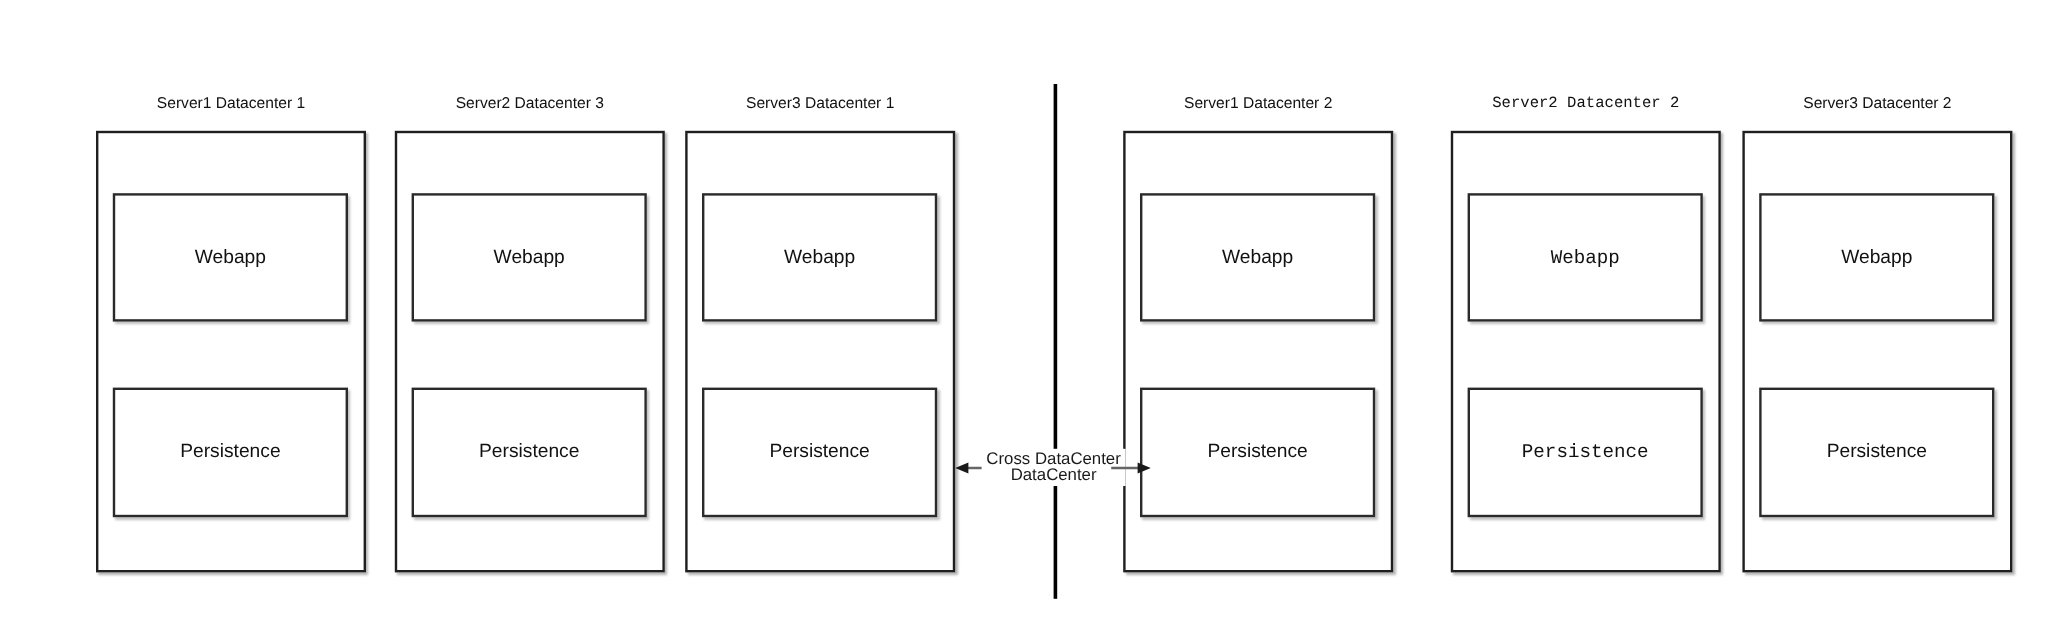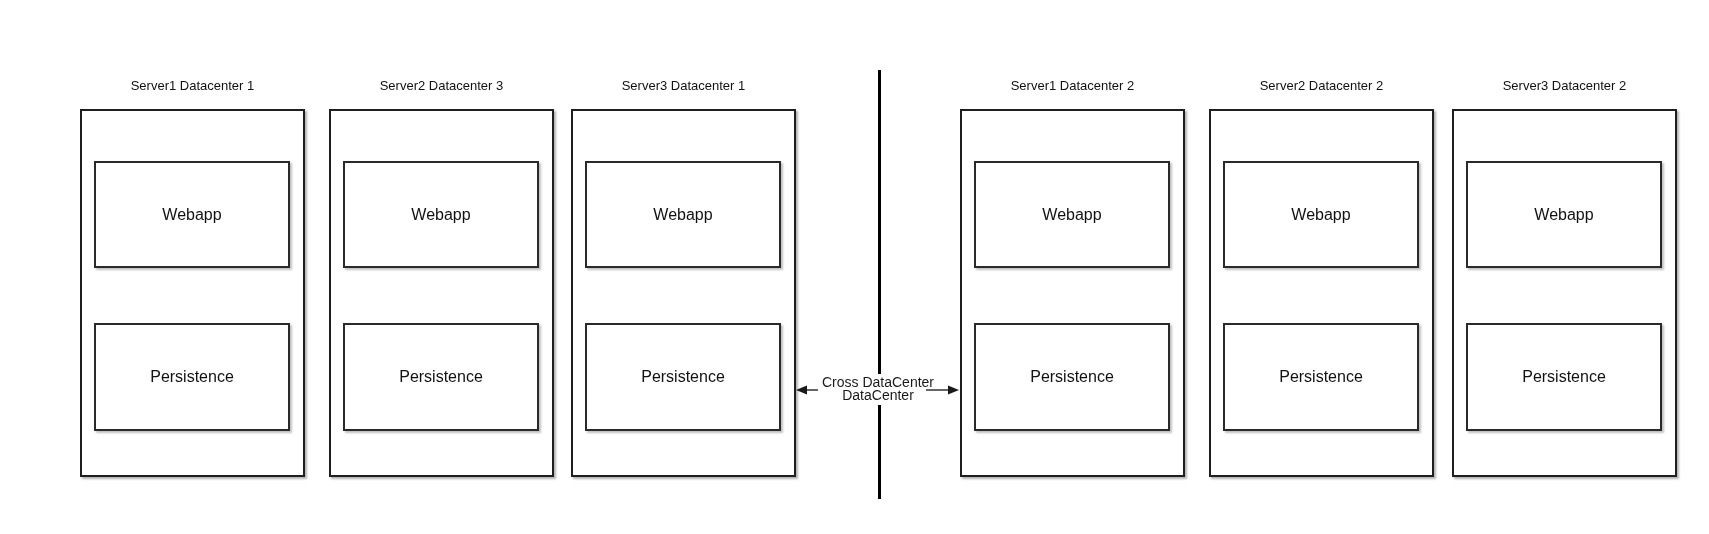--- a/index.html
+++ b/index.html
@@ -23,22 +23,22 @@
     width: 225px;
     height: 368px;
     border: 2px solid #1f1f1f;
     box-sizing: border-box;
     background: #ffffff;
     box-shadow: 2px 2px 2px rgba(0,0,0,0.30);
   }
   .pos-1 { left: 80px; }
   .pos-2 { left: 329px; }
   .pos-3 { left: 571px; }
-  .pos-4 { left: 960px; }
-  .pos-5 { left: 1209px; }
+  .pos-4 { left: 936px; }
+  .pos-5 { left: 1209px; font-family: Liberation Mono, monospace; }
   .pos-6 { left: 1452px; }
 
   .server-title {
     position: absolute;
     top: -33px;
     left: -25px;
     right: -25px;
     text-align: center;
     font-size: 13px;
     line-height: 16px;

